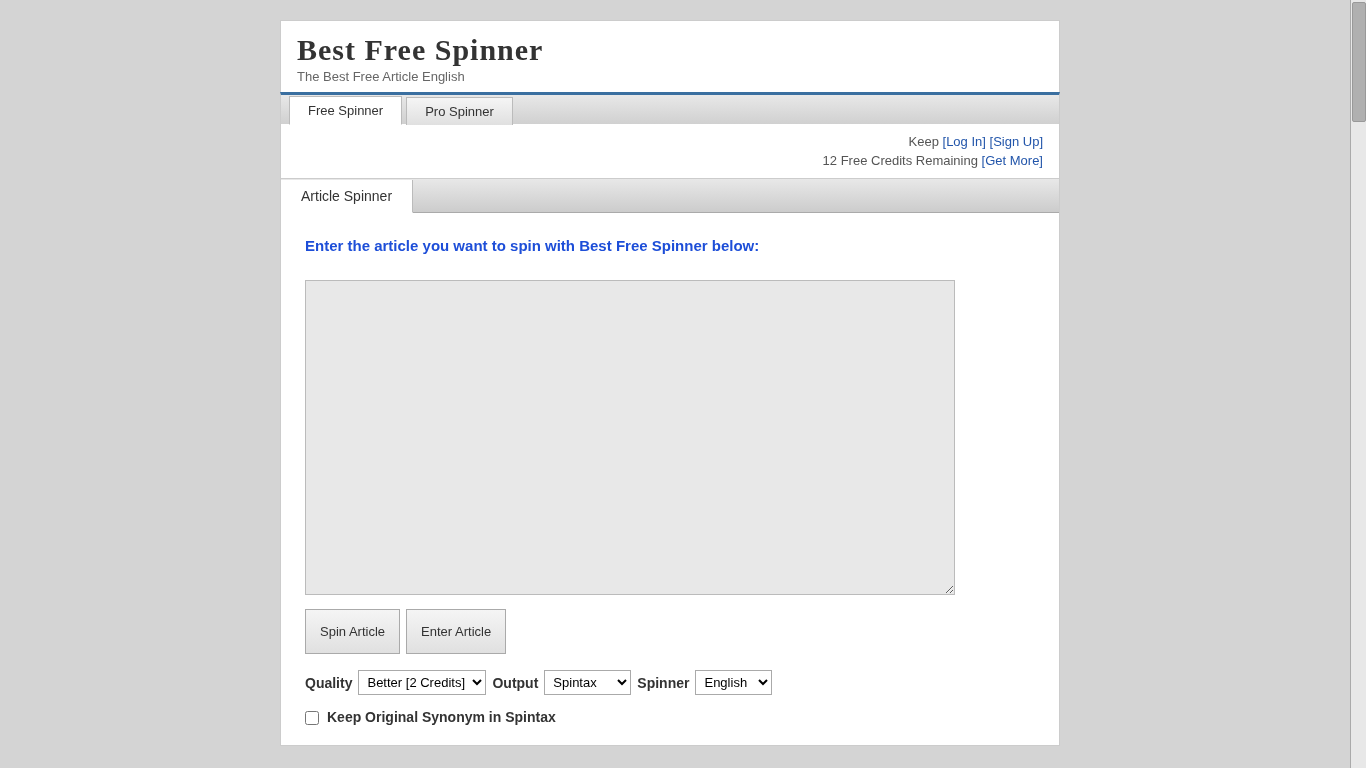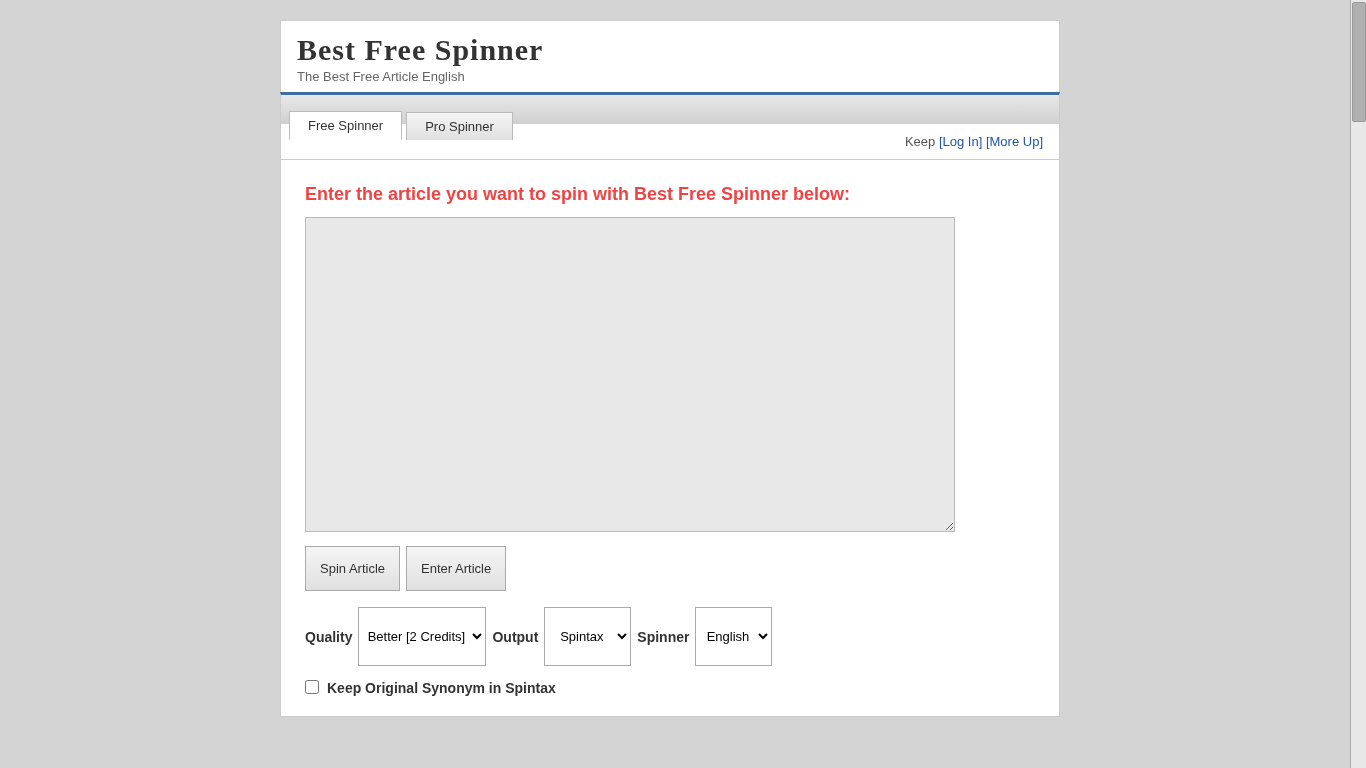--- a/index.html
+++ b/index.html
@@ -68,21 +68,21 @@
     }
     .nav-tab {
       padding: 6px 18px;
       font-size: 13px;
       cursor: pointer;
       background: linear-gradient(to bottom, #f5f5f5, #e0e0e0);
       border: 1px solid #bbb;
       border-bottom: none;
       margin-right: 4px;
       position: relative;
-      top: 16px;
+      top: 1px;
       text-decoration: none;
       color: #333;
       display: inline-block;
     }
     .nav-tab.active {
       background: #fff;
       border-bottom: 1px solid #fff;
       font-weight: normal;
       z-index: 2;
     }
@@ -127,24 +127,24 @@
     }
     .content-tab-inactive {
       background: transparent;
       border: none;
       flex: 1;
     }
     .content-body {
       padding: 24px 24px 20px 24px;
     }
     .instruction-text {
-      font-size: 18px;
-      font-weight: bold;
-      color: #ef4444;
-      margin-bottom: 12px;
+      font-size: 15px;
+      font-weight: bold;
+      color: #1d4ed8;
+      margin-bottom: 26px;
     }
     .article-textarea {
       width: 650px;
       height: 315px;
       border: 1px solid #bbb;
       background: #e8e8e8;
       resize: both;
       font-size: 14px;
       padding: 6px;
       display: block;
@@ -168,30 +168,29 @@
       align-items: center;
       gap: 6px;
       font-size: 14px;
       flex-wrap: wrap;
     }
     .options-row label {
       font-weight: bold;
       color: #333;
     }
     .options-row select {
-      padding: 20px 4px;
+      padding: 3px 4px;
       font-size: 13px;
       border: 1px solid #aaa;
       background: #fff;
-      text-align: center;
     }
     .checkbox-row {
       margin-top: 14px;
       display: flex;
-      align-items: flex-start;
+      align-items: flex-end;
       gap: 8px;
       font-size: 14px;
       font-weight: bold;
       color: #333;
     }
     .checkbox-row input[type="checkbox"] {
       width: 14px;
       height: 14px;
     }
   </style>
@@ -208,26 +207,34 @@
 
     <div class="nav-tabs-bar">
       <a class="nav-tab active">Free Spinner</a>
       <a class="nav-tab">Pro Spinner</a>
     </div>
 
     <div class="user-bar">
       <div>
         <span>Keep</span>
         <a>[Log In]</a>
-        <a>[More Up]</a>
+        <a>[Sign Up]</a>
+      </div>
+      <div class="credits-line">
+        <span>12 Free Credits Remaining</span>
+        <a>[Get More]</a>
       </div>
     </div>
 
     <div class="content-panel">
 
+      <div class="content-tab-bar">
+        <div class="content-tab">Article Spinner</div>
+        <div class="content-tab-inactive"></div>
+      </div>
 
       <div class="content-body">
         <div class="instruction-text">Enter the article you want to spin with Best Free Spinner below:</div>
 
         <textarea class="article-textarea" style=""></textarea>
 
         <div class="button-row">
           <button class="btn">Spin Article</button>
           <button class="btn">Enter Article</button>
         </div>

